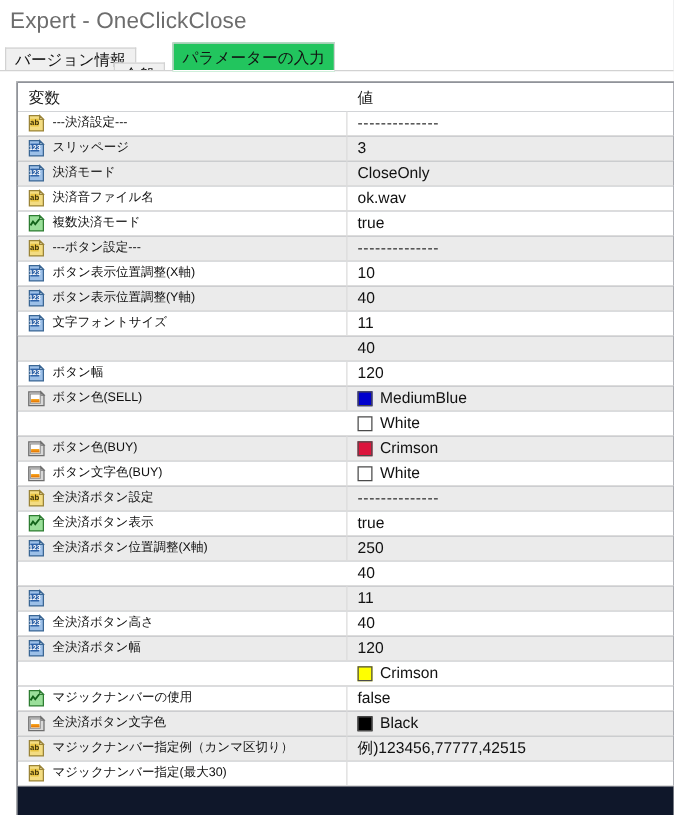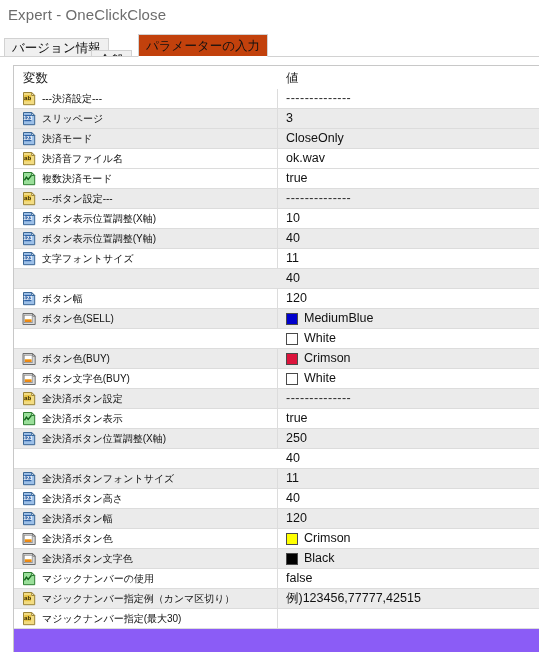--- a/index.html
+++ b/index.html
@@ -13,21 +13,21 @@
     font-family: "Liberation Sans", "DejaVu Sans", sans-serif;
     font-size: 12px;
     color: #000000;
     overflow: hidden;
     position: relative;
   }
   #window-title {
     position: absolute;
     left: 8px;
     top: 6px;
-    font-size: 15px;
+    font-size: 18px;
     color: #6d6d6d;
     letter-spacing: 0.1px;
     white-space: nowrap;
   }
   #tabstrip {
     position: absolute;
     left: 0px;
     top: 34px;
     width: 539px;
     height: 23px;
@@ -43,21 +43,21 @@
     background: #f0f0f0;
     border: 1px solid #d2d2d2;
     border-bottom: none;
     box-sizing: border-box;
     white-space: nowrap;
   }
   .tab.active {
     top: 0px;
     height: 23px;
     line-height: 22px;
-    background: #c2410c;
+    background: #22c55e;
     border: 1px solid #d2d2d2;
     border-bottom: 1px solid #ffffff;
     z-index: 5;
   }
   #tab-0 { left: 4px; }
   #tab-1 { left: 91px; margin-top: 12px; }
   #tab-2 { left: 138px; }
 
   #panel {
     position: absolute;
@@ -72,21 +72,21 @@
 
   #grid-wrap {
     position: absolute;
     left: 13px;
     top: 8px;
     width: 526px;
     height: 588px;
     border-left: 1px solid #c8c8c8;
     border-top: 1px solid #c8c8c8;
     box-sizing: border-box;
-    background: #8b5cf6;
+    background: #0f172a;
     overflow: hidden;
   }
 
   #header-row {
     position: relative;
     height: 23px;
     background: #ffffff;
   }
   #header-row .hcell {
     position: absolute;
@@ -470,21 +470,20 @@
         <div class="row alt">
           <div class="cell-var">
             <span class="ticon">
               <svg width="16" height="16" viewBox="0 0 16 16">
                 <path d="M2.5 1.5h8.2l3 3v9.2h-11.2z" fill="#9dc0e8" stroke="#3a6694" stroke-width="1"></path>
                 <path d="M10.7 1.5l3 3h-3z" fill="#e0edfa" stroke="#3a6694" stroke-width="1"></path>
                 <rect x="3.3" y="3.9" width="7.0" height="6.3" fill="#2f63a8"></rect>
                 <text x="6.8" y="9.3" font-family="Liberation Sans, sans-serif" font-size="5.6" font-weight="bold" fill="#ffffff" text-anchor="middle">123</text>
               </svg>
             </span>
-            <span class="vlabel">全決済ボタンフォントサイズ</span>
           </div>
           <div class="cell-val">
             <span class="vvalue">11</span>
           </div>
         </div>
         <div class="row">
           <div class="cell-var">
             <span class="ticon">
               <svg width="16" height="16" viewBox="0 0 16 16">
                 <path d="M2.5 1.5h8.2l3 3v9.2h-11.2z" fill="#9dc0e8" stroke="#3a6694" stroke-width="1"></path>
@@ -509,68 +508,56 @@
                 <text x="6.8" y="9.3" font-family="Liberation Sans, sans-serif" font-size="5.6" font-weight="bold" fill="#ffffff" text-anchor="middle">123</text>
               </svg>
             </span>
             <span class="vlabel">全決済ボタン幅</span>
           </div>
           <div class="cell-val">
             <span class="vvalue">120</span>
           </div>
         </div>
         <div class="row">
+          <div class="cell-val">
+            <span class="swatch" style="background: rgb(255, 255, 0);"></span>
+            <span class="vvalue">Crimson</span>
+          </div>
+        </div>
+        <div class="row">
+          <div class="cell-var">
+            <span class="ticon">
+              <svg width="16" height="16" viewBox="0 0 16 16">
+                <path d="M2.5 1.5h8.2l3 3v9.2h-11.2z" fill="#9adf9a" stroke="#2e7d32" stroke-width="1"></path>
+                <path d="M10.7 1.5l3 3h-3z" fill="#dff6df" stroke="#2e7d32" stroke-width="1"></path>
+                <polyline points="3.4,9.3 5.4,6.2 7.2,8.4 10.4,4.4" fill="none" stroke="#12631a" stroke-width="1.5"></polyline>
+              </svg>
+            </span>
+            <span class="vlabel">マジックナンバーの使用</span>
+          </div>
+          <div class="cell-val">
+            <span class="vvalue">false</span>
+          </div>
+        </div>
+        <div class="row alt">
           <div class="cell-var">
             <span class="ticon">
               <svg width="16" height="16" viewBox="0 0 16 16">
                 <path d="M2.0 2.5h9.6l2.6 2.6v8.4h-12.2z" fill="#d9d9d9" stroke="#6e6e6e" stroke-width="1"></path>
                 <path d="M11.6 2.5l2.6 2.6h-2.6z" fill="#f2f2f2" stroke="#6e6e6e" stroke-width="1"></path>
                 <rect x="3.2" y="4.2" width="8.0" height="7.4" fill="#ffffff" stroke="#8a8a8a" stroke-width="0.8"></rect>
                 <rect x="3.9" y="8.2" width="6.6" height="2.6" fill="#f6a21d"></rect>
                 <rect x="3.9" y="9.4" width="6.6" height="1.4" fill="#e87e0a"></rect>
               </svg>
             </span>
-            <span class="vlabel">全決済ボタン色</span>
-          </div>
-          <div class="cell-val">
-            <span class="swatch" style="background: rgb(255, 255, 0);"></span>
-            <span class="vvalue">Crimson</span>
-          </div>
-        </div>
-        <div class="row alt">
-          <div class="cell-var">
-            <span class="ticon">
-              <svg width="16" height="16" viewBox="0 0 16 16">
-                <path d="M2.0 2.5h9.6l2.6 2.6v8.4h-12.2z" fill="#d9d9d9" stroke="#6e6e6e" stroke-width="1"></path>
-                <path d="M11.6 2.5l2.6 2.6h-2.6z" fill="#f2f2f2" stroke="#6e6e6e" stroke-width="1"></path>
-                <rect x="3.2" y="4.2" width="8.0" height="7.4" fill="#ffffff" stroke="#8a8a8a" stroke-width="0.8"></rect>
-                <rect x="3.9" y="8.2" width="6.6" height="2.6" fill="#f6a21d"></rect>
-                <rect x="3.9" y="9.4" width="6.6" height="1.4" fill="#e87e0a"></rect>
-              </svg>
-            </span>
             <span class="vlabel">全決済ボタン文字色</span>
           </div>
           <div class="cell-val">
             <span class="swatch" style="background: rgb(0, 0, 0);"></span>
             <span class="vvalue">Black</span>
-          </div>
-        </div>
-        <div class="row">
-          <div class="cell-var">
-            <span class="ticon">
-              <svg width="16" height="16" viewBox="0 0 16 16">
-                <path d="M2.5 1.5h8.2l3 3v9.2h-11.2z" fill="#9adf9a" stroke="#2e7d32" stroke-width="1"></path>
-                <path d="M10.7 1.5l3 3h-3z" fill="#dff6df" stroke="#2e7d32" stroke-width="1"></path>
-                <polyline points="3.4,9.3 5.4,6.2 7.2,8.4 10.4,4.4" fill="none" stroke="#12631a" stroke-width="1.5"></polyline>
-              </svg>
-            </span>
-            <span class="vlabel">マジックナンバーの使用</span>
-          </div>
-          <div class="cell-val">
-            <span class="vvalue">false</span>
           </div>
         </div>
         <div class="row alt">
           <div class="cell-var">
             <span class="ticon">
               <svg width="16" height="16" viewBox="0 0 16 16">
                 <path d="M2.5 1.5h8.2l3 3v9.2h-11.2z" fill="#f3dc82" stroke="#9b8437" stroke-width="1"></path>
                 <path d="M10.7 1.5l3 3h-3z" fill="#fdf6d2" stroke="#9b8437" stroke-width="1"></path>
                 <rect x="3.4" y="4.0" width="6.6" height="6.2" fill="#e8c342"></rect>
                 <text x="6.7" y="9.4" font-family="Liberation Sans, sans-serif" font-size="6.2" font-weight="bold" fill="#3b3008" text-anchor="middle">ab</text>

